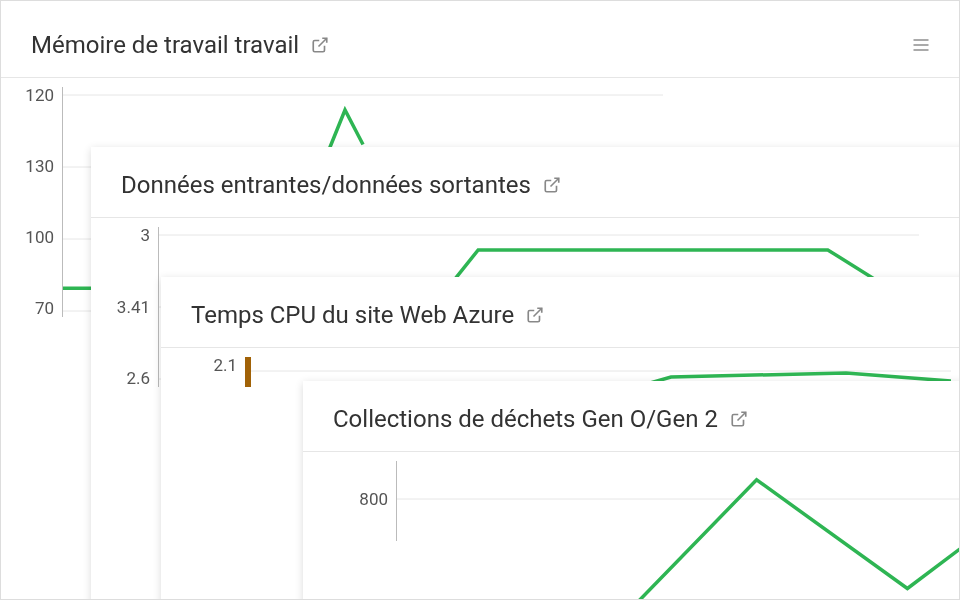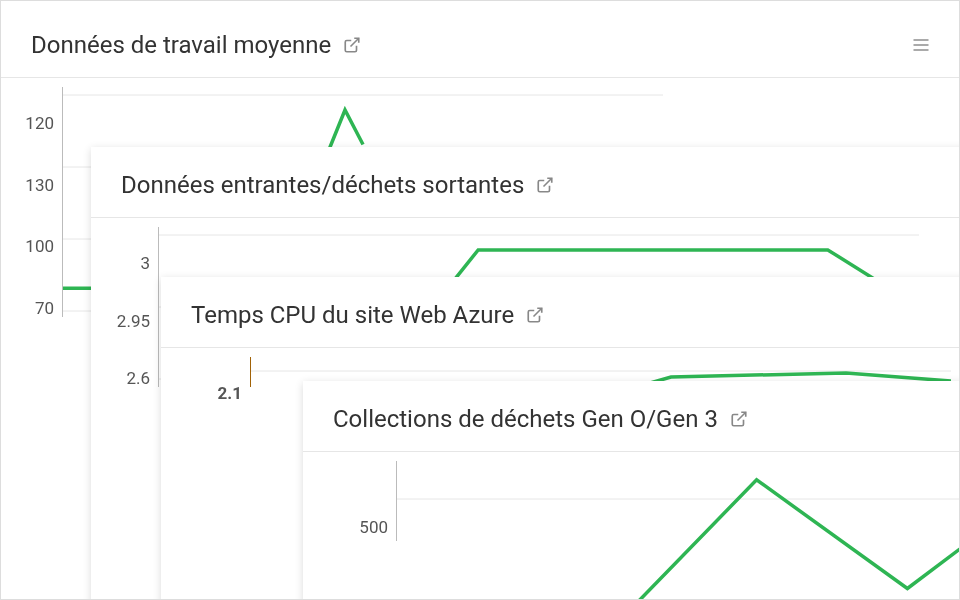--- a/index.html
+++ b/index.html
@@ -30,21 +30,21 @@
   .yaxis {
     display: flex;
     flex-direction: column;
     justify-content: space-between;
     align-items: flex-end;
     font-size: 17px;
     color: #555;
     padding-right: 8px;
     border-right: 1px solid #bbb;
   }
-  .ytick { line-height: 1; margin-top: 28px; }
+  .ytick { line-height: 1; }
   .grid line.hg { stroke: #e6e6e6; stroke-width: 1; }
   .series { fill: none; stroke-width: 3.5; }
   .series.green { stroke: #2eb553; }
   .series.orange { stroke: #e67e22; }
 
   
   #c0 { top: 0; left: 0; width: 960px; height: 600px; box-shadow: none; }
   #c0 .card-header { padding-top: 30px; }
   #c0 .plot { left: 26px; top: 86px; }
 
@@ -59,21 +59,21 @@
   
   #c3 { top: 380px; left: 302px; width: 668px; height: 230px; }
   #c3 .plot { left: 50px; top: 80px; }
 </style>
 </head>
 <body>
 
 <div class="card" id="c0">
   <div class="card-header">
     <div class="title-group">
-      <span class="title">Données de travail moyenne</span>
+      <span class="title">Mémoire de travail travail</span>
       <svg class="ext-icon" viewBox="0 0 24 24" fill="none" stroke="currentColor" stroke-width="2.2">
         <path d="M18 13v6a2 2 0 0 1-2 2H5a2 2 0 0 1-2-2V8a2 2 0 0 1 2-2h6"></path>
           <polyline points="15 3 21 3 21 9"></polyline>
           <line x1="10" y1="14" x2="21" y2="3"></line>
       </svg>
     </div>
     <svg class="ham-icon" viewBox="0 0 24 24" fill="none" stroke="currentColor" stroke-width="2">
       <line x1="3" y1="6" x2="21" y2="6"></line>
         <line x1="3" y1="12" x2="21" y2="12"></line>
         <line x1="3" y1="18" x2="21" y2="18"></line>
@@ -94,32 +94,32 @@
         <line class="hg" x1="0" y1="224" x2="600" y2="224"></line>
       </g>
       <polyline class="series green" points="0.0,201.3 210.0,201.3 282.0,23.0 300.0,57.5"></polyline>
     </svg>
   </div>
 </div>
 
 <div class="card" id="c1">
   <div class="card-header">
     <div class="title-group">
-      <span class="title">Données entrantes/déchets sortantes</span>
+      <span class="title">Données entrantes/données sortantes</span>
       <svg class="ext-icon" viewBox="0 0 24 24" fill="none" stroke="currentColor" stroke-width="2.2">
         <path d="M18 13v6a2 2 0 0 1-2 2H5a2 2 0 0 1-2-2V8a2 2 0 0 1 2-2h6"></path>
           <polyline points="15 3 21 3 21 9"></polyline>
           <line x1="10" y1="14" x2="21" y2="3"></line>
       </svg>
     </div>
   </div>
   <div class="plot">
     <div class="yaxis" style="height:160px;width:30px">
       <span class="ytick">3</span>
-      <span class="ytick">2.95</span>
+      <span class="ytick">3.41</span>
       <span class="ytick">2.6</span>
     </div>
     <svg width="760" height="160">
       <g class="grid">
         <line class="hg" x1="0" y1="8" x2="760" y2="8"></line>
         <line class="hg" x1="0" y1="80" x2="760" y2="80"></line>
         <line class="hg" x1="0" y1="152" x2="760" y2="152"></line>
       </g>
       <polyline class="series green" points="228.0,137.1 319.2,22.9 668.8,22.9 760.0,80.0"></polyline>
       <polyline class="series orange" points="76.0,131.4 136.8,131.4"></polyline>
@@ -132,46 +132,46 @@
     <div class="title-group">
       <span class="title">Temps CPU du site Web Azure</span>
       <svg class="ext-icon" viewBox="0 0 24 24" fill="none" stroke="currentColor" stroke-width="2.2">
         <path d="M18 13v6a2 2 0 0 1-2 2H5a2 2 0 0 1-2-2V8a2 2 0 0 1 2-2h6"></path>
           <polyline points="15 3 21 3 21 9"></polyline>
           <line x1="10" y1="14" x2="21" y2="3"></line>
       </svg>
     </div>
   </div>
   <div class="plot">
-    <div class="yaxis" style="height:30px;width:36px;border-right:1px solid #a16207;font-weight:bold;">
+    <div class="yaxis" style="height:30px;width:36px;border-right:6px solid #a16207;">
       <span class="ytick">2.1</span>
     </div>
     <svg width="700" height="60">
       <g class="grid">
         <line class="hg" x1="0" y1="14" x2="700" y2="14"></line>
       </g>
       <polyline class="series green" points="280.0,60.0 420.0,20.0 595.0,16.0 700.0,24.0"></polyline>
     </svg>
   </div>
 </div>
 
 <div class="card" id="c3">
   <div class="card-header">
     <div class="title-group">
-      <span class="title">Collections de déchets Gen O/Gen 3</span>
+      <span class="title">Collections de déchets Gen O/Gen 2</span>
       <svg class="ext-icon" viewBox="0 0 24 24" fill="none" stroke="currentColor" stroke-width="2.2">
         <path d="M18 13v6a2 2 0 0 1-2 2H5a2 2 0 0 1-2-2V8a2 2 0 0 1 2-2h6"></path>
           <polyline points="15 3 21 3 21 9"></polyline>
           <line x1="10" y1="14" x2="21" y2="3"></line>
       </svg>
     </div>
   </div>
   <div class="plot">
     <div class="yaxis" style="height:80px;width:44px;justify-content:flex-start;padding-top:30px">
-      <span class="ytick">500</span>
+      <span class="ytick">800</span>
     </div>
     <svg width="580" height="150">
       <g class="grid">
         <line class="hg" x1="0" y1="38" x2="580" y2="38"></line>
       </g>
       <polyline class="series green" points="232.0,150.0 359.6,18.8 510.4,127.5 580.0,75.0"></polyline>
     </svg>
   </div>
 </div>
 

